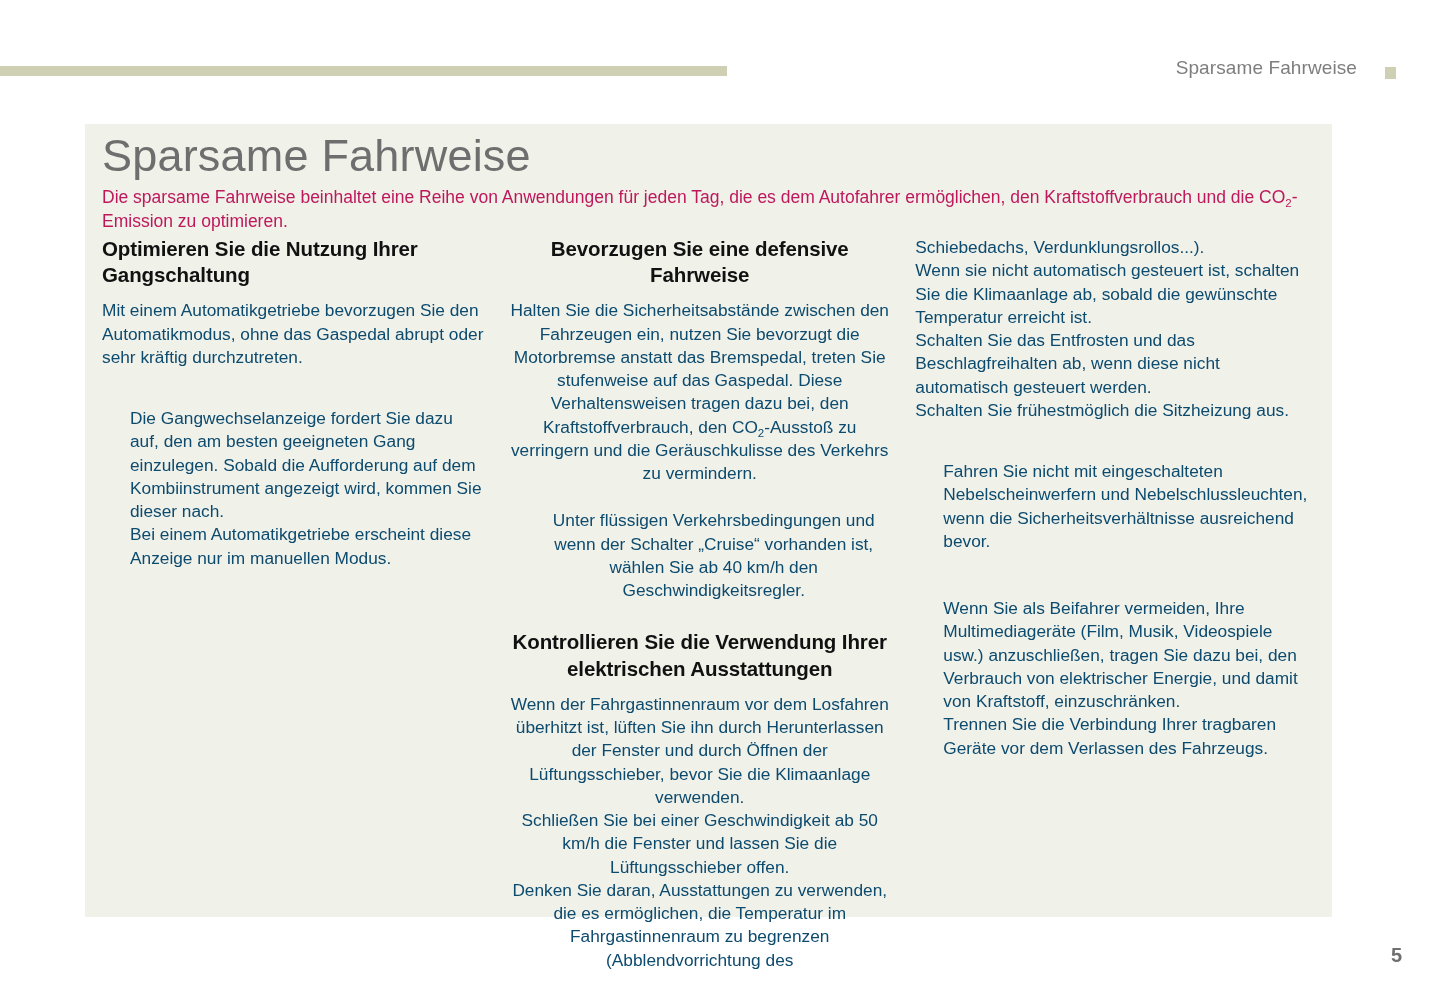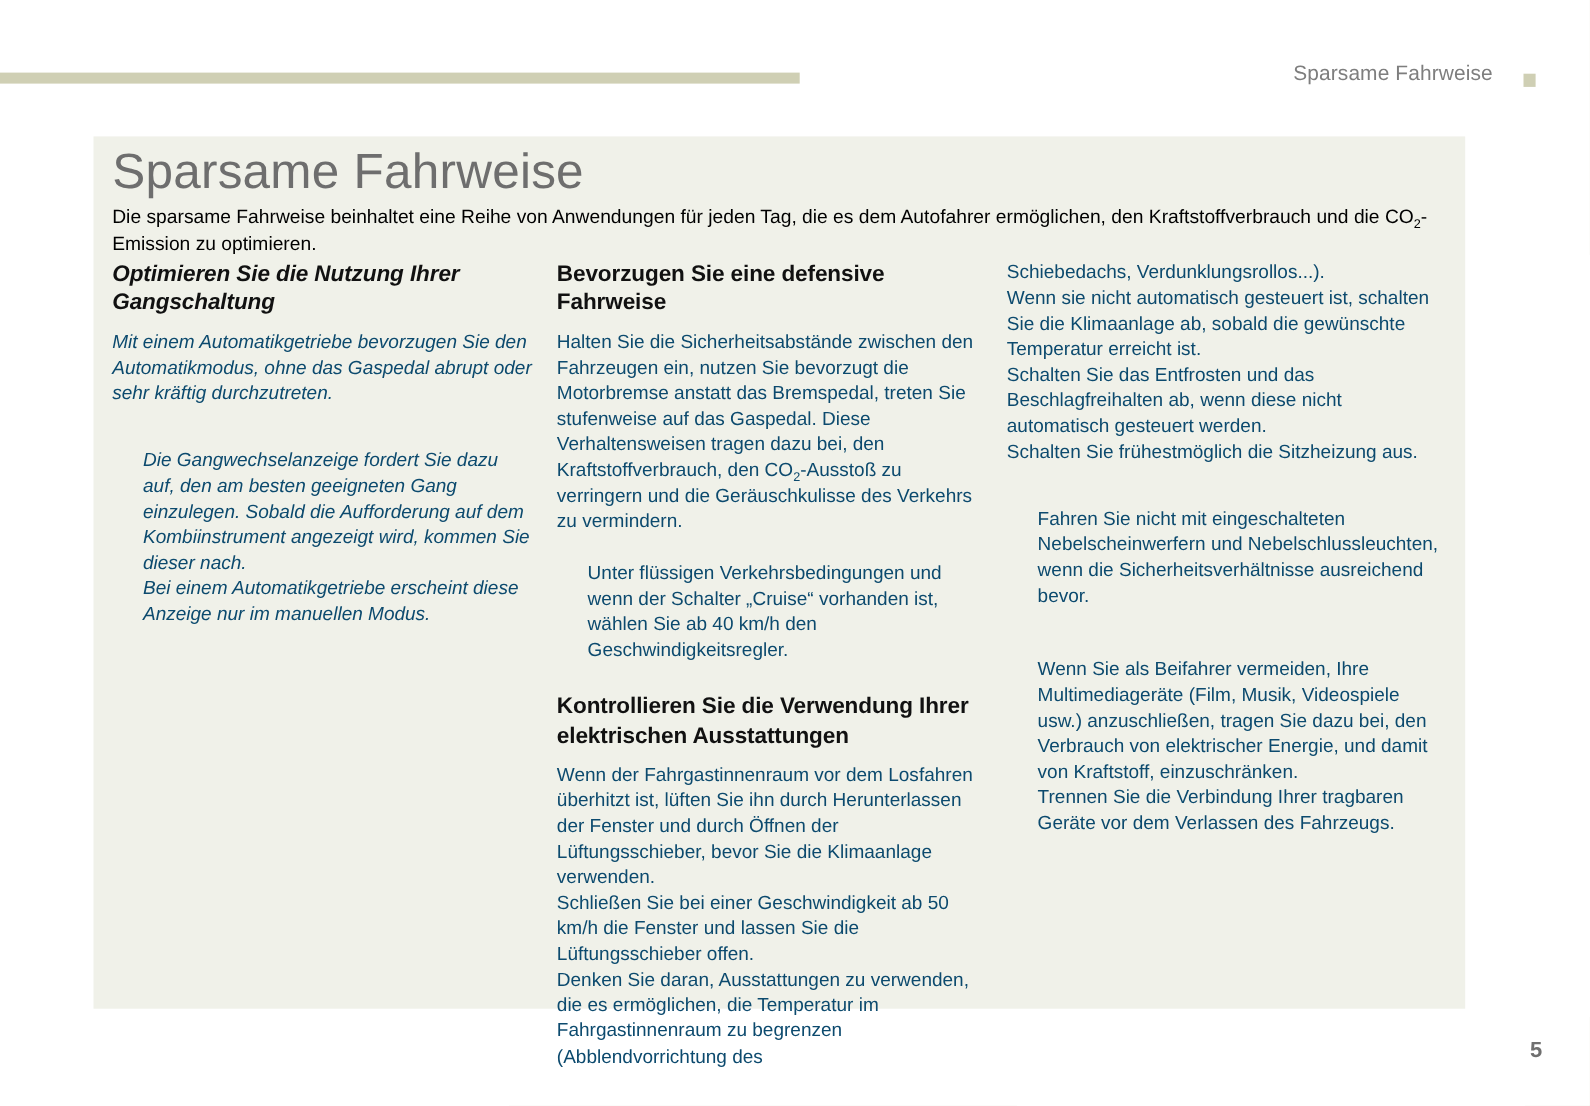--- a/index.html
+++ b/index.html
@@ -68,21 +68,21 @@
     font-weight: normal;
     color: #6e6e6e;
     line-height: 1.18;
     letter-spacing: 0.2px;
   }
 
   .lede {
     margin: 4px 0 0 0;
     font-size: 17.5px;
     line-height: 1.35;
-    color: #000000;
+    color: #be185d;
     max-width: 1200px;
   }
   .lede sub {
     font-size: 11.5px;
     vertical-align: baseline;
     position: relative;
     top: 4px;
   }
 
   
@@ -90,22 +90,22 @@
     position: absolute;
     left: 17px;
     top: 112px;
     width: 1215px;
     display: flex;
     gap: 0;
   }
   .col {
     box-sizing: border-box;
   }
-  .col-1 { width: 413px; padding-right: 22px; font-style: italic; }
-  .col-2 { width: 418px; padding-right: 22px; }
+  .col-1 { width: 413px; padding-right: 22px; }
+  .col-2 { width: 418px; padding-right: 22px; text-align: center; }
   .col-3 { width: 411px; }
 
   h2.sect {
     margin: 0 0 0 0;
     font-size: 20.5px;
     font-weight: bold;
     color: #111111;
     line-height: 1.28;
     letter-spacing: -0.1px;
   }

